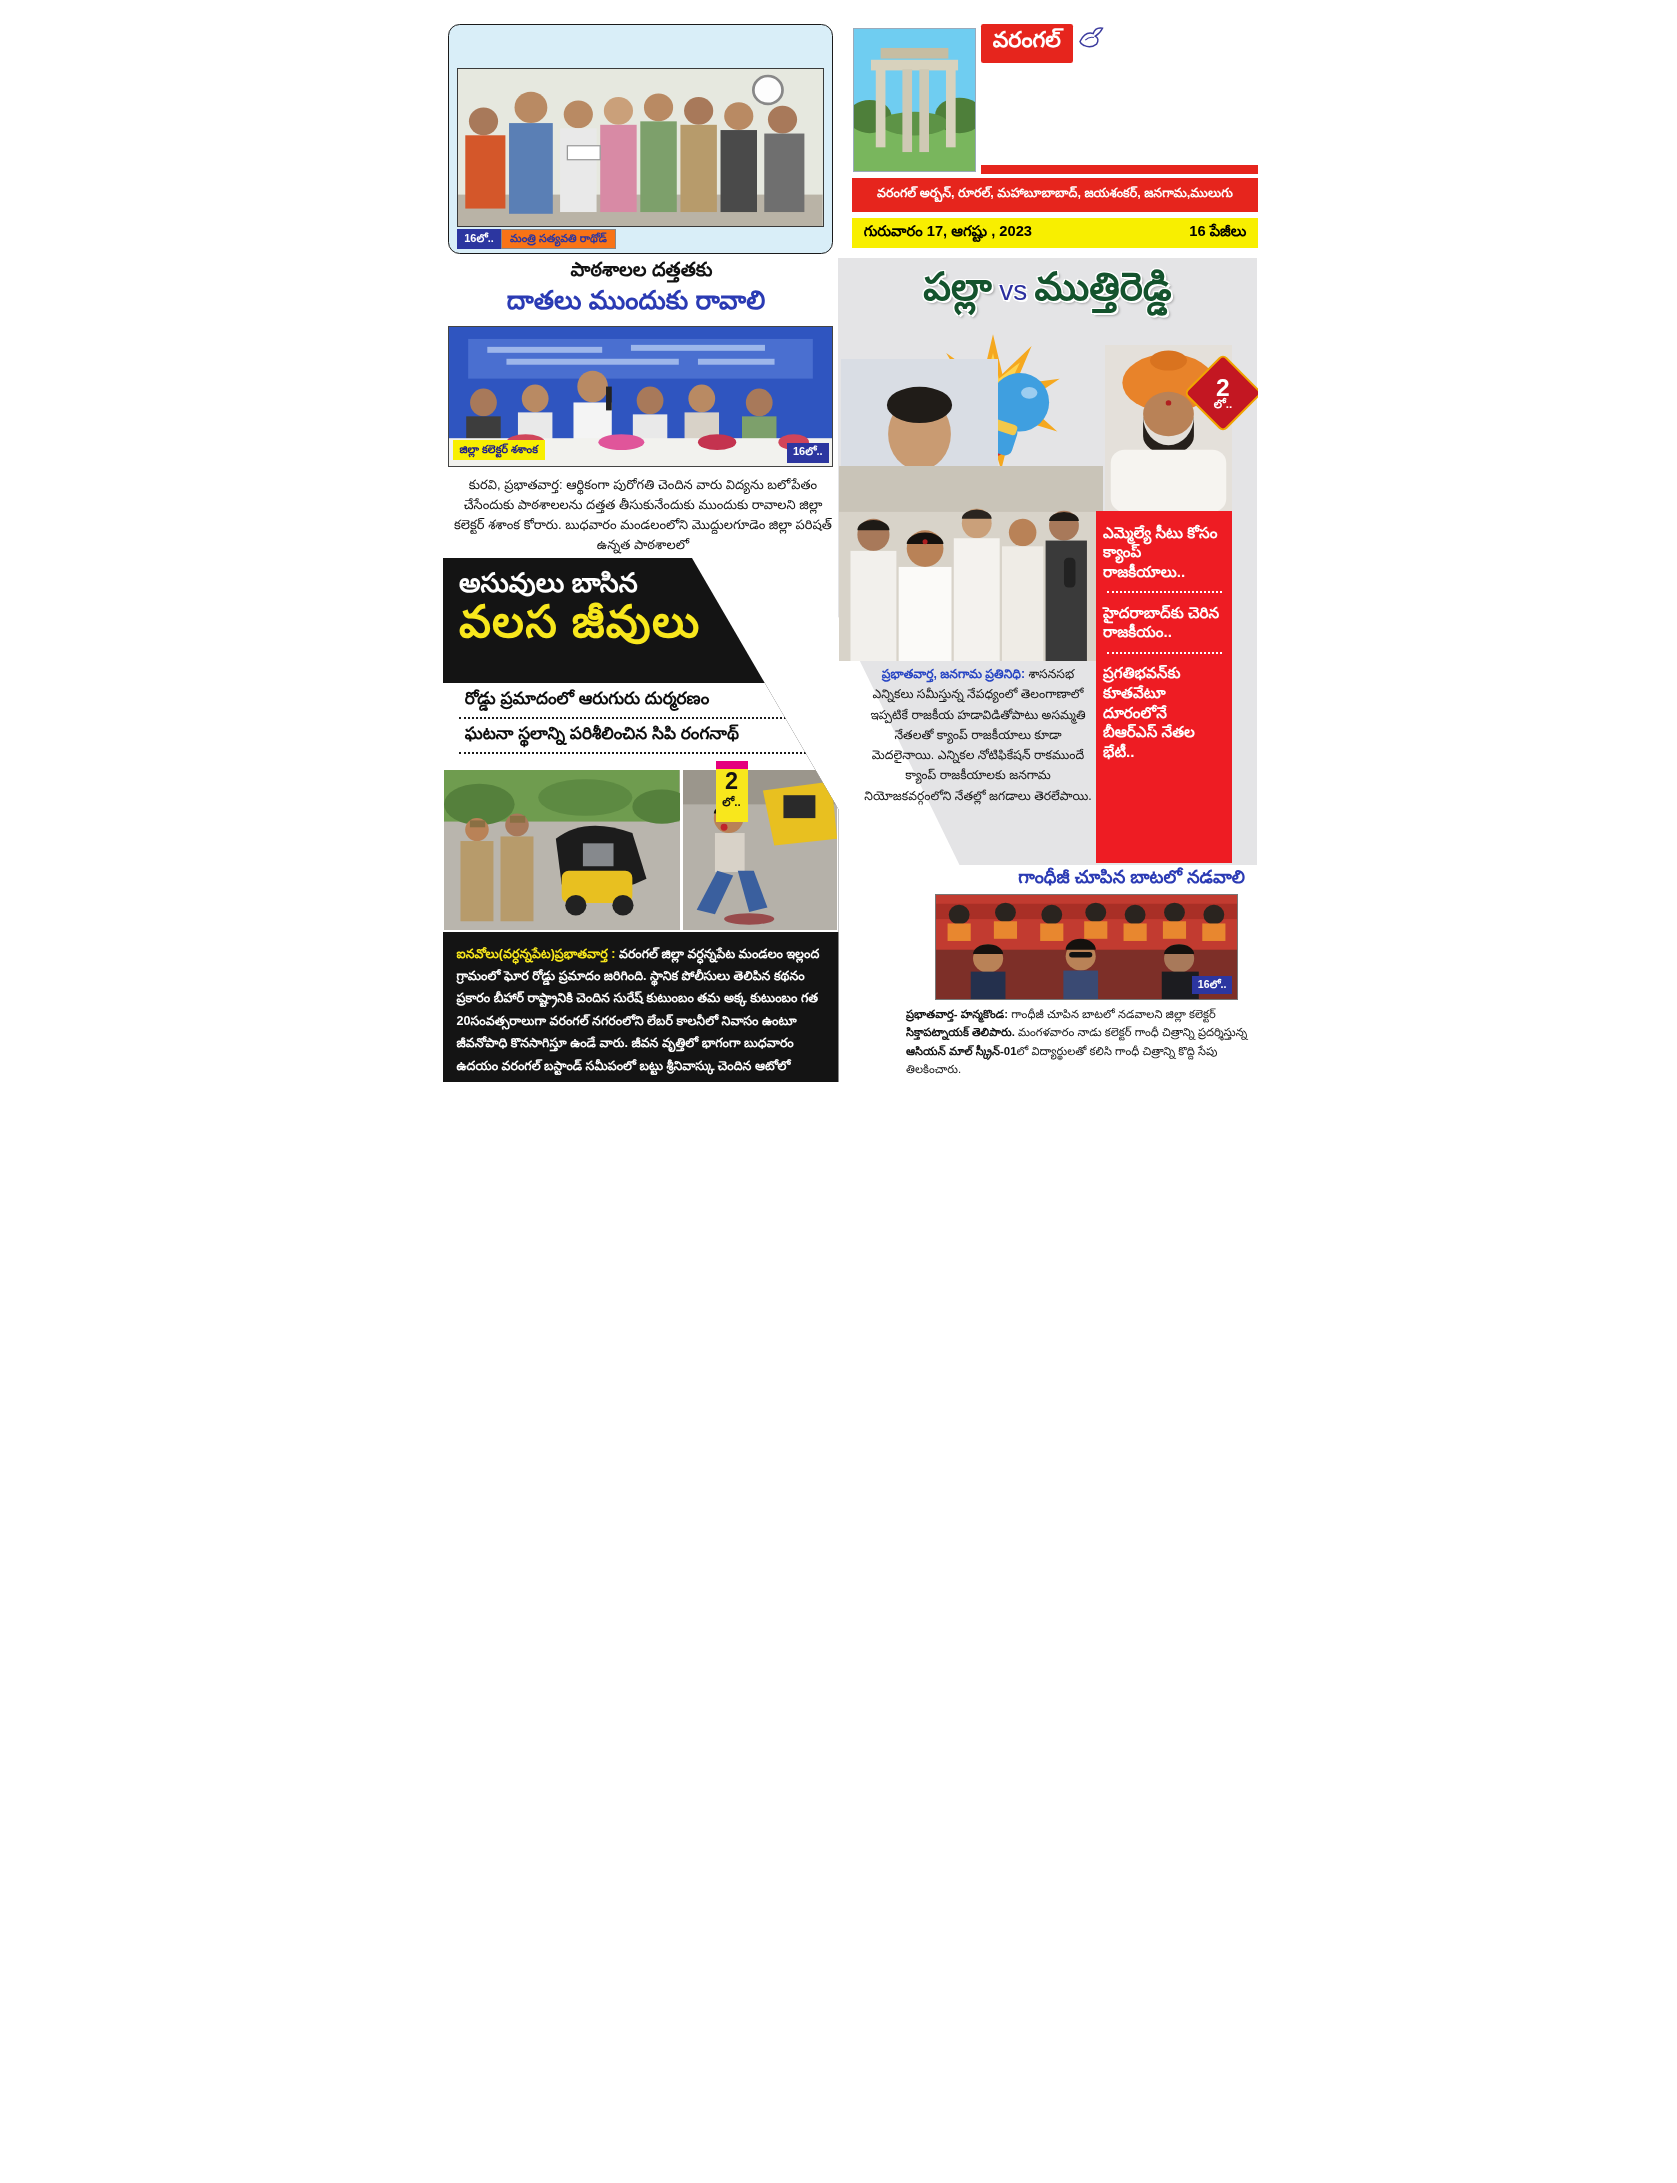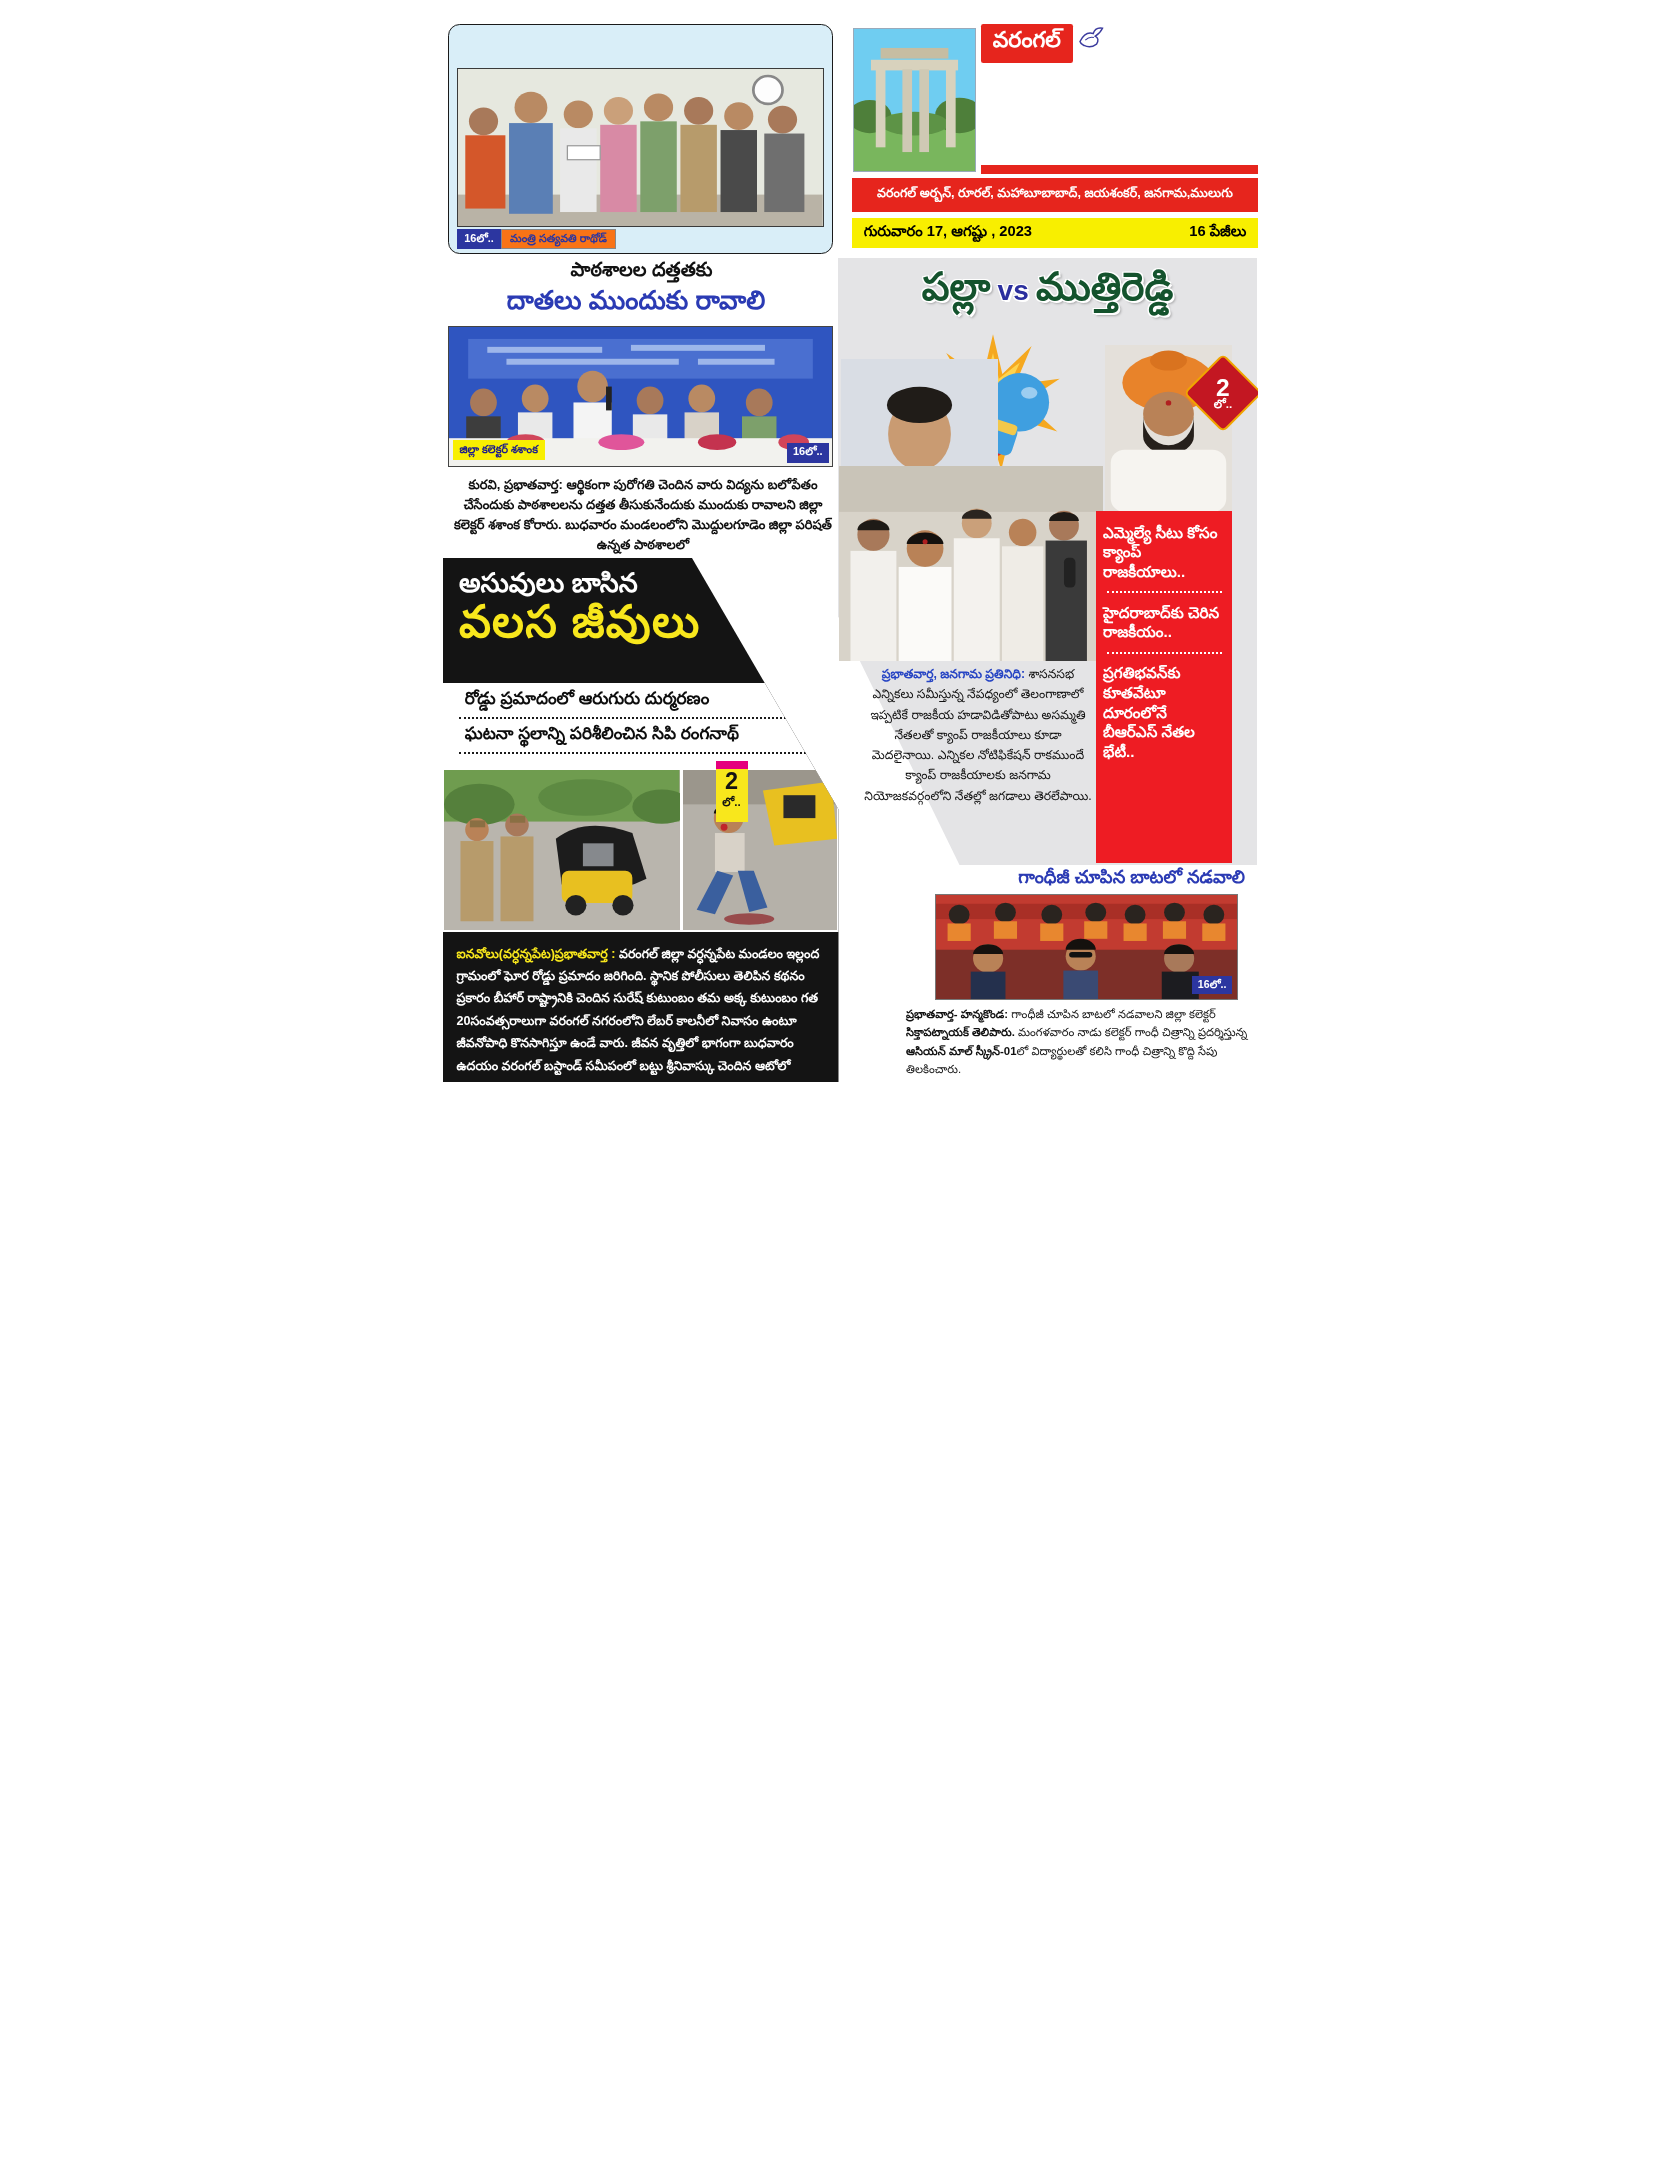--- a/index.html
+++ b/index.html
@@ -28,29 +28,29 @@
   .date-strip { position:absolute; left:0; top:194px; width:100%; height:30.5px; background:#f8ef00;
                 display:flex; align-items:center; justify-content:space-between; padding:0 11.7px; font-weight:bold; font-size:14.7px; color:#000; }
 
   
   .school-h1 { position:absolute; left:35px; top:258px; width:375px; text-align:center; font-size:19.4px; font-weight:bold; color:#121212; }
   .school-h2 { position:absolute; left:17.6px; top:285px; width:399px; text-align:center; font-size:26px; font-weight:bold; color:#2b3bb4; }
   .school-photo { position:absolute; left:29px; top:326px; width:385px; height:141px; border:1.2px solid #444; overflow:hidden; background:#cdd6ea; }
   .school-caption { position:absolute; left:3.5px; bottom:6px; background:#f8ef00; color:#1a1a8c; font-weight:bold; font-size:11px; padding:2.3px 7px; }
   .school-pageref { position:absolute; right:3.5px; bottom:3.5px; background:#2c36a0; color:#fff; font-weight:bold; font-size:11px; padding:2.3px 5.9px; }
   .school-body { position:absolute; left:33px; top:475px; width:382px; text-align:center;
-                 font-size:13px; line-height:1.55; color:#101010; font-weight:700; }
+                 font-size:13px; line-height:1.55; color:#101010; font-weight:400; }
 
   
   .versus-panel { position:absolute; left:419px; top:258px; width:419px; height:607px; background:#e4e4e6;
                   clip-path:polygon(0 0, 100% 0, 100% 100%, 29% 100%, 0 59%); }
   .versus-headline { position:absolute; left:419px; top:265px; width:419px; text-align:center; white-space:nowrap; }
   .vs-red { color:#14532d; font-size:39px; font-weight:bold;
             text-shadow:-1.2px -1.2px 0 #fff, 1.2px -1.2px 0 #fff, -1.2px 1.2px 0 #fff, 1.8px 1.8px 0 #fff, 2.9px 2.9px 2.3px rgba(0,0,0,.25); }
-  .vs-blue { color:#2b2f9e; font-size:28px; font-weight:bold; margin:0 4.7px;
+  .vs-blue { color:#2b2f9e; font-size:28px; font-weight:normal; margin:0 4.7px;
              text-shadow:-1.2px -1.2px 0 #fff, 1.2px -1.2px 0 #fff, -1.2px 1.2px 0 #fff, 1.8px 1.8px 0 #fff; }
   .photo { position:absolute; overflow:hidden; }
   .palla-photo { left:422px; top:359px; width:157px; height:302px; }
   .muthi-photo { left:686px; top:345px; width:127px; height:167px; }
   .crowd-photo { left:420px; top:466px; width:264px; height:195px; }
   .gloves { position:absolute; left:498px; top:332px; width:152px; height:152px; }
   .diamond-badge { position:absolute; left:776px; top:365px; width:56px; height:56px; background:#c31722;
                    border:2.9px solid #f0a500; transform:rotate(45deg); border-radius:5.9px;
                    display:flex; align-items:center; justify-content:center; }
   .diamond-inner { transform:rotate(-45deg); color:#fff; font-weight:bold; text-align:center; line-height:0.9; }

